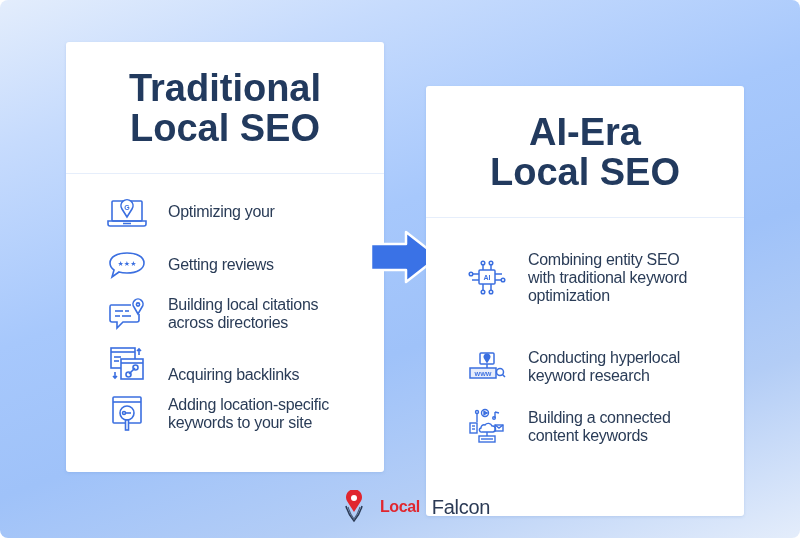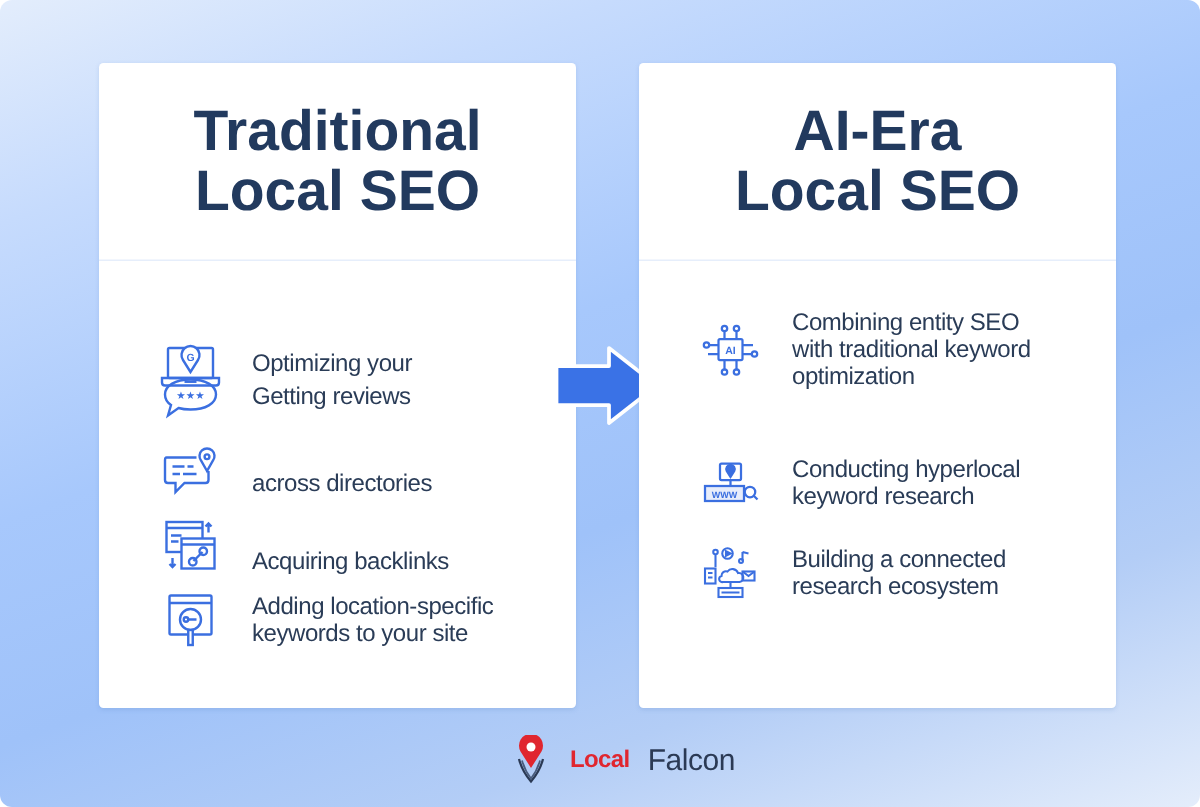--- a/index.html
+++ b/index.html
@@ -11,21 +11,21 @@
     position: relative; width: 800px; height: 538px;
     border-radius: 8px; overflow: hidden;
     background: linear-gradient(160deg, #e3edfc 0%, #c6dbfd 18%, #a7c8fc 42%, #9fc2f9 60%, #b3cdf6 78%, #e4edfb 100%);
   }
   .card {
     position: absolute; top: 42px; width: 318px; height: 430px;
     background: #ffffff; border-radius: 3px;
     box-shadow: 0 1px 3px rgba(80,120,190,0.18);
   }
   .card.left { left: 66px; }
-  .card.right { left: 426px; }
+  .card.right { left: 426px; margin-top: 44px; }
   .card-title {
     height: 131px; display: flex; align-items: center; justify-content: center;
     text-align: center; color: #223a5e; font-weight: bold; font-size: 38px; line-height: 40px;
     border-bottom: 1px solid #e6eefb; margin-top: 0;
   }
   .items { position: absolute; left: 38px; right: 16px; }
   .item { display: flex; align-items: center; position: absolute; left: 0; right: 0; }
   .item .icon { width: 46px; height: 40px; flex: none; display: flex; align-items: center; justify-content: center; }
   .item .label {
     margin-left: 18px; color: #2a3c57; font-size: 16px; line-height: 18px; letter-spacing: -0.3px;
@@ -41,21 +41,21 @@
 <div class="canvas">
 
   <div class="card left">
     <div class="card-title">
       <div>
         <div>Traditional</div>
         <div>Local SEO</div>
       </div>
     </div>
     <div class="items" style="top:150px;">
-      <div class="item" style="top:0px;margin-top:31px;">
+      <div class="item" style="top:0px;">
         <span class="icon">
           <svg width="42" height="34" viewBox="0 0 42 34" fill="none" stroke="#3b6fe0" stroke-width="1.6">
             <rect x="6" y="6" width="30" height="20" rx="1"></rect>
             <path d="M2 26 H40 V29 Q40 31 38 31 H4 Q2 31 2 29 Z"></path>
             <line x1="17" y1="28.5" x2="25" y2="28.5"></line>
             <path d="M21 22 L16 14 A6 6 0 1 1 26 14 Z" fill="#fff"></path>
             <text x="21" y="14.5" font-size="7" font-family="Liberation Sans, sans-serif" font-weight="bold" fill="#3b6fe0" stroke="none" text-anchor="middle">G</text>
           </svg>
         </span>
         <span class="label">
@@ -79,21 +79,21 @@
             <path d="M4 9 H24 M4 9 Q3 9 3 11 V24 Q3 26 5 26 H10 L10 32 L16 26 H30 Q32 26 32 24 V18"></path>
             <line x1="8" y1="15" x2="16" y2="15"></line>
               <line x1="18" y1="15" x2="22" y2="15"></line>
             <line x1="8" y1="20" x2="13" y2="20"></line>
               <line x1="15" y1="20" x2="24" y2="20"></line>
             <path d="M31 18 L27 11 A5 5 0 1 1 35 11 Z"></path>
             <circle cx="31" cy="8.5" r="1.6"></circle>
           </svg>
         </span>
         <span class="label">
-          <br><span>across directories</span>
+          <span>Building local citations</span><br><span>across directories</span>
         </span>
       </div>
 
       <div class="item" style="top:152px;align-items:flex-end;">
         <span class="icon">
           <svg width="40" height="38" viewBox="0 0 40 38" fill="none" stroke="#3b6fe0" stroke-width="1.6">
             <rect x="4" y="3" width="24" height="20"></rect>
             <line x1="4" y1="7" x2="28" y2="7"></line>
             <line x1="7" y1="12" x2="14" y2="12"></line>
               <line x1="7" y1="16" x2="12" y2="16"></line>
@@ -189,21 +189,21 @@
               <line x1="5" y1="21" x2="8" y2="21"></line>
             <path d="M14 20 a3 3 0 0 1 4 -3 a4 4 0 0 1 7 1 a3 3 0 0 1 1 6 h-11 a2 2 0 0 1 -1 -4 z"></path>
             <line x1="20" y1="24" x2="20" y2="28"></line>
             <rect x="12" y="28" width="16" height="6"></rect>
               <line x1="14" y1="31" x2="26" y2="31"></line>
             <rect x="28" y="17" width="8" height="6"></rect>
               <path d="M28 17 L32 20 L36 17"></path>
           </svg>
         </span>
         <span class="label">
-          <span>Building a connected</span><br><span>research ecosystem</span>
+          <span>Building a connected</span><br><span>content keywords</span>
         </span>
       </div>
     </div>
   </div>
 
   <div class="logo">
     <svg width="20" height="34" viewBox="0 0 20 34">
       <path d="M2 16 Q4 24 10 31 Q16 24 18 16" fill="none" stroke="#2b3a55" stroke-width="1.5"></path>
       <path d="M4 17 Q6 24 10 29 Q14 24 16 17" fill="none" stroke="#4a5d7e" stroke-width="1.2"></path>
       <path d="M10 22 L3 11 A8 8 0 1 1 17 11 Z" fill="#e0262f"></path>

